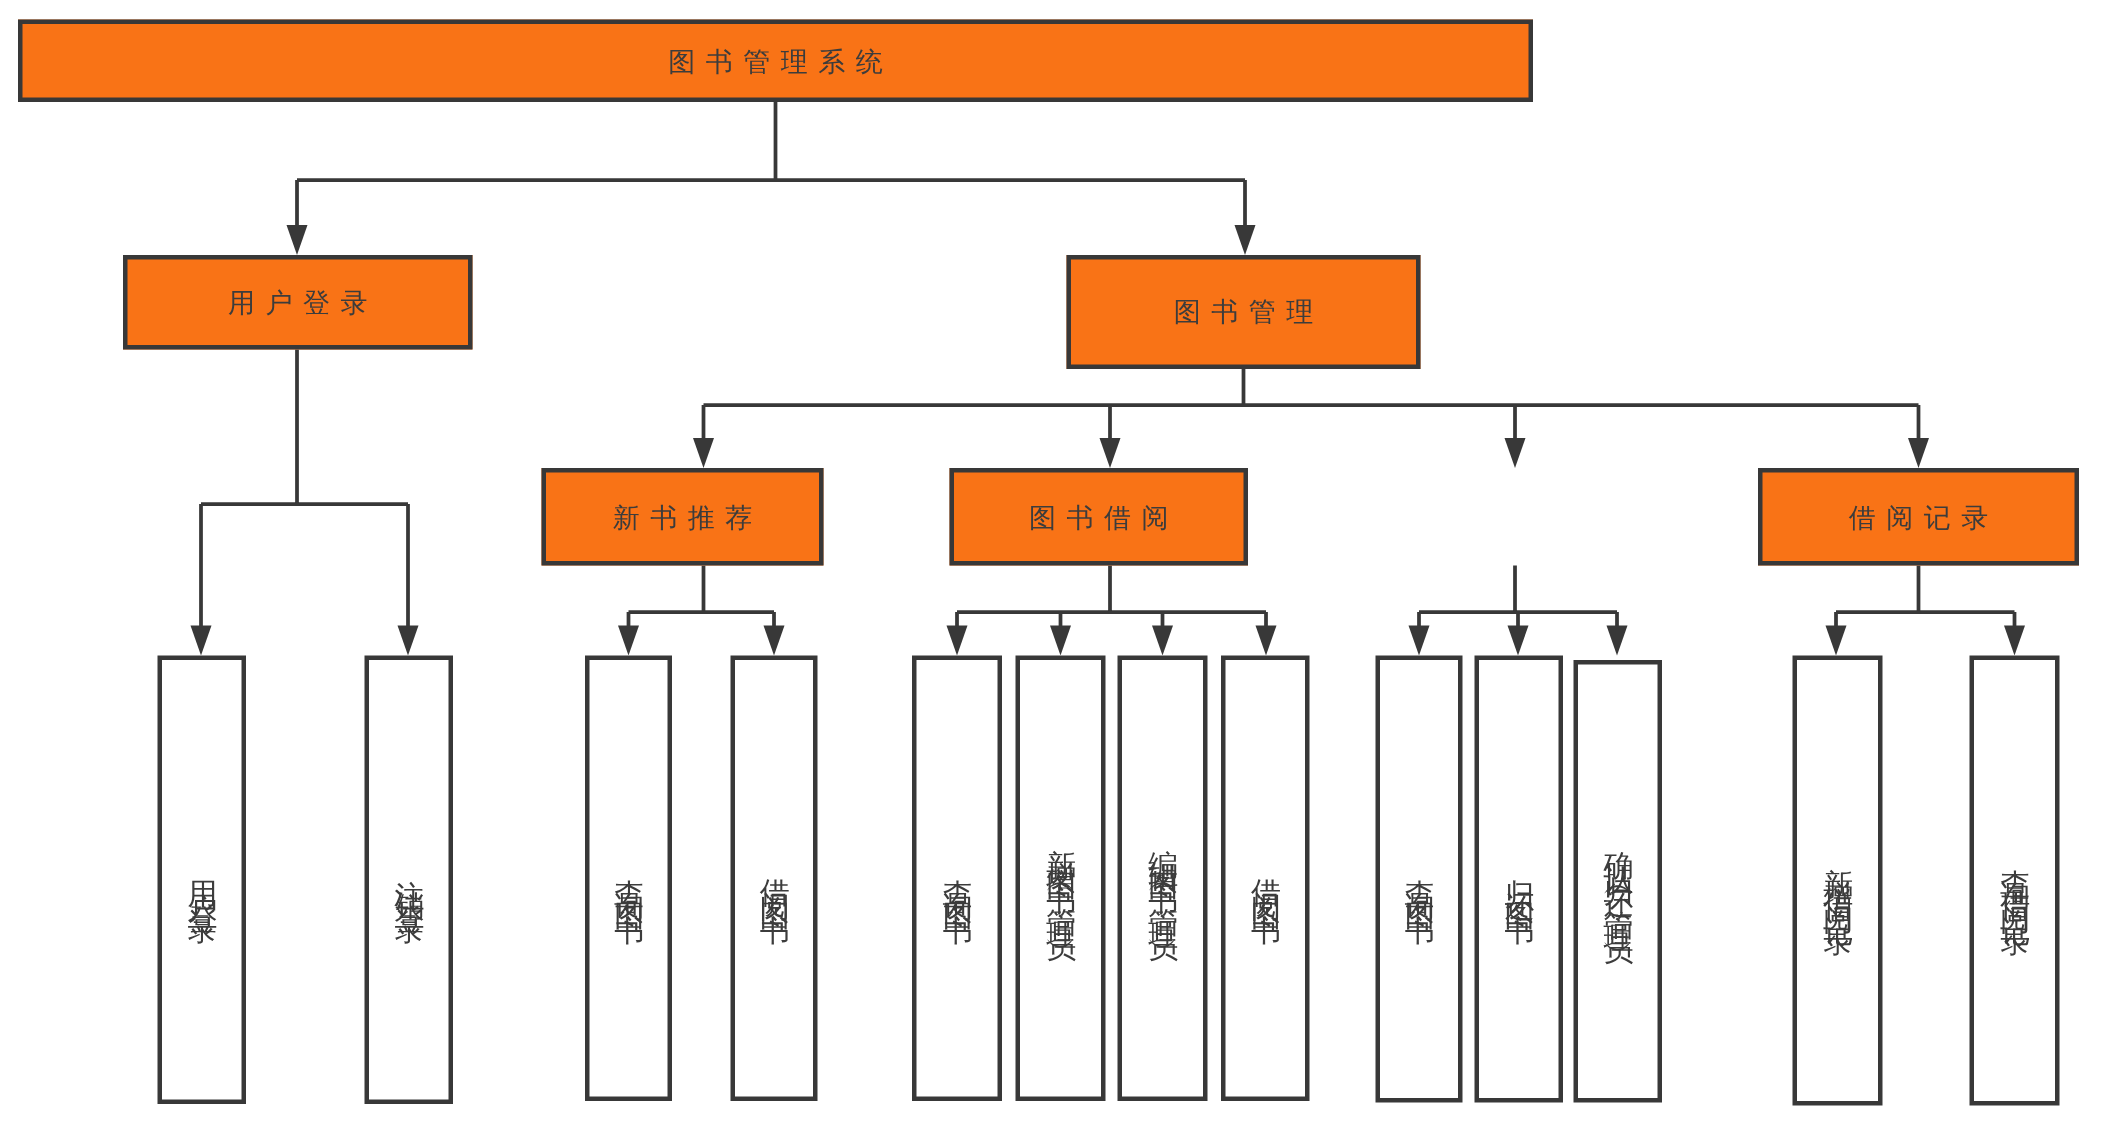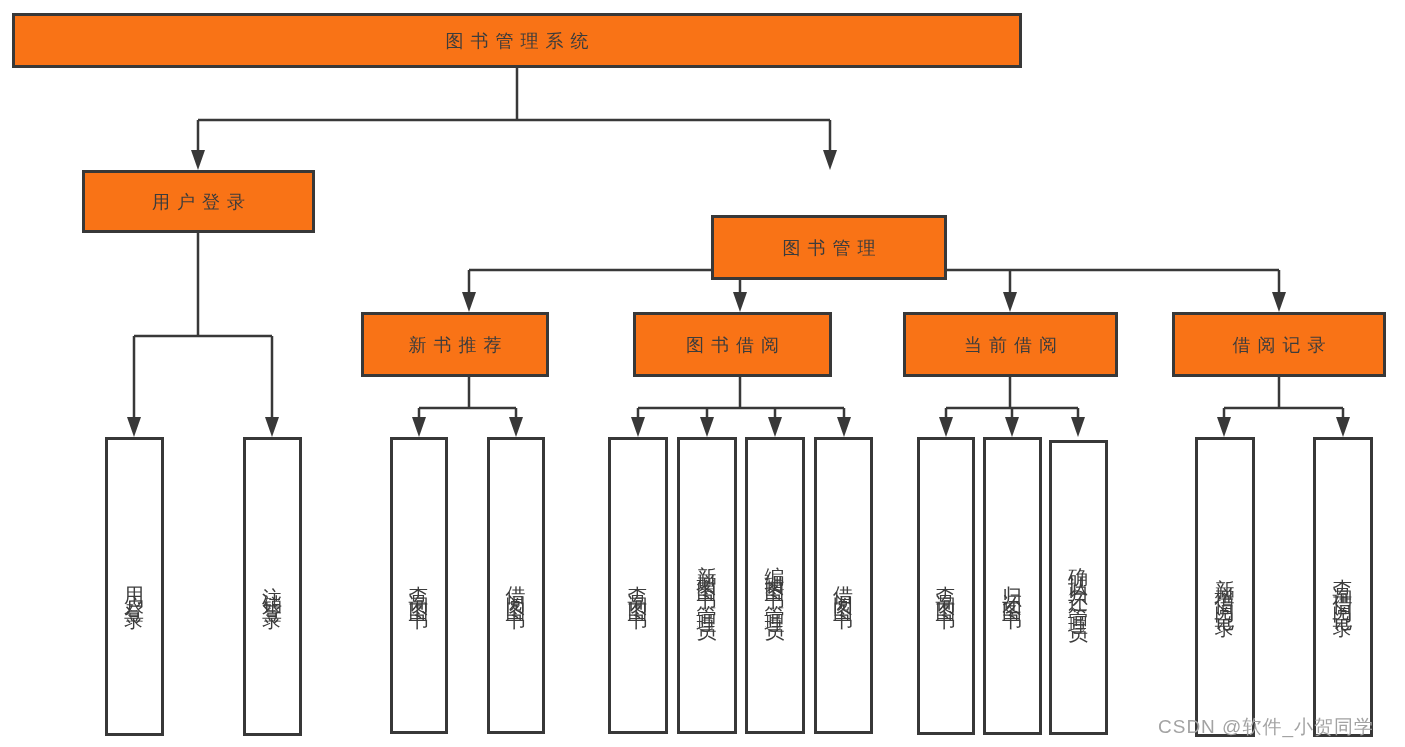--- a/index.html
+++ b/index.html
@@ -69,25 +69,24 @@
       <polygon points="1005,417 1019,417 1012,437"></polygon>
       <polygon points="1071,417 1085,417 1078,437"></polygon>
       <polygon points="1217,417 1231,417 1224,437"></polygon>
       <polygon points="1336,417 1350,417 1343,437"></polygon>
     </g>
   </svg>
 
   <div class="box" style="left:12px; top:13px; width:1010px; height:55px;">图书管理系统</div>
 
   <div class="box" style="left:82px; top:170px; width:233px; height:63px;">用户登录</div>
-  <div class="box" style="left:711px; top:170px; width:236px; height:65px;margin-top:45px;">图书管理</div>
+  <div class="box" style="left:711px; top:170px; width:236px; height:76px;">图书管理</div>
 
   <div class="box" style="left:361px; top:312px; width:188px; height:65px;">新书推荐</div>
   <div class="box" style="left:633px; top:312px; width:199px; height:65px;">图书借阅</div>
-  <div class="box" style="left:903px; top:312px; width:215px; height:65px;">当前借阅</div>
   <div class="box" style="left:1172px; top:312px; width:214px; height:65px;">借阅记录</div>
 
   <div class="vbox" style="left:105px; top:437px; width:59px; height:299px;">
     <span class="vtext">用户登录</span>
   </div>
   <div class="vbox" style="left:243px; top:437px; width:59px; height:299px;">
     <span class="vtext">注销登录</span>
   </div>
 
   <div class="vbox" style="left:390px; top:437px; width:58px; height:297px;">
@@ -120,15 +119,14 @@
     <span class="vtext">确认归还（管理员）</span>
   </div>
 
   <div class="vbox" style="left:1195px; top:437px; width:60px; height:300px;">
     <span class="vtext">新增借阅记录</span>
   </div>
   <div class="vbox" style="left:1313px; top:437px; width:60px; height:300px;">
     <span class="vtext">查询借阅记录</span>
   </div>
 
-  <div class="watermark">CSDN @软件_小贺同学</div>
 
 </div>
 
 </body></html>

